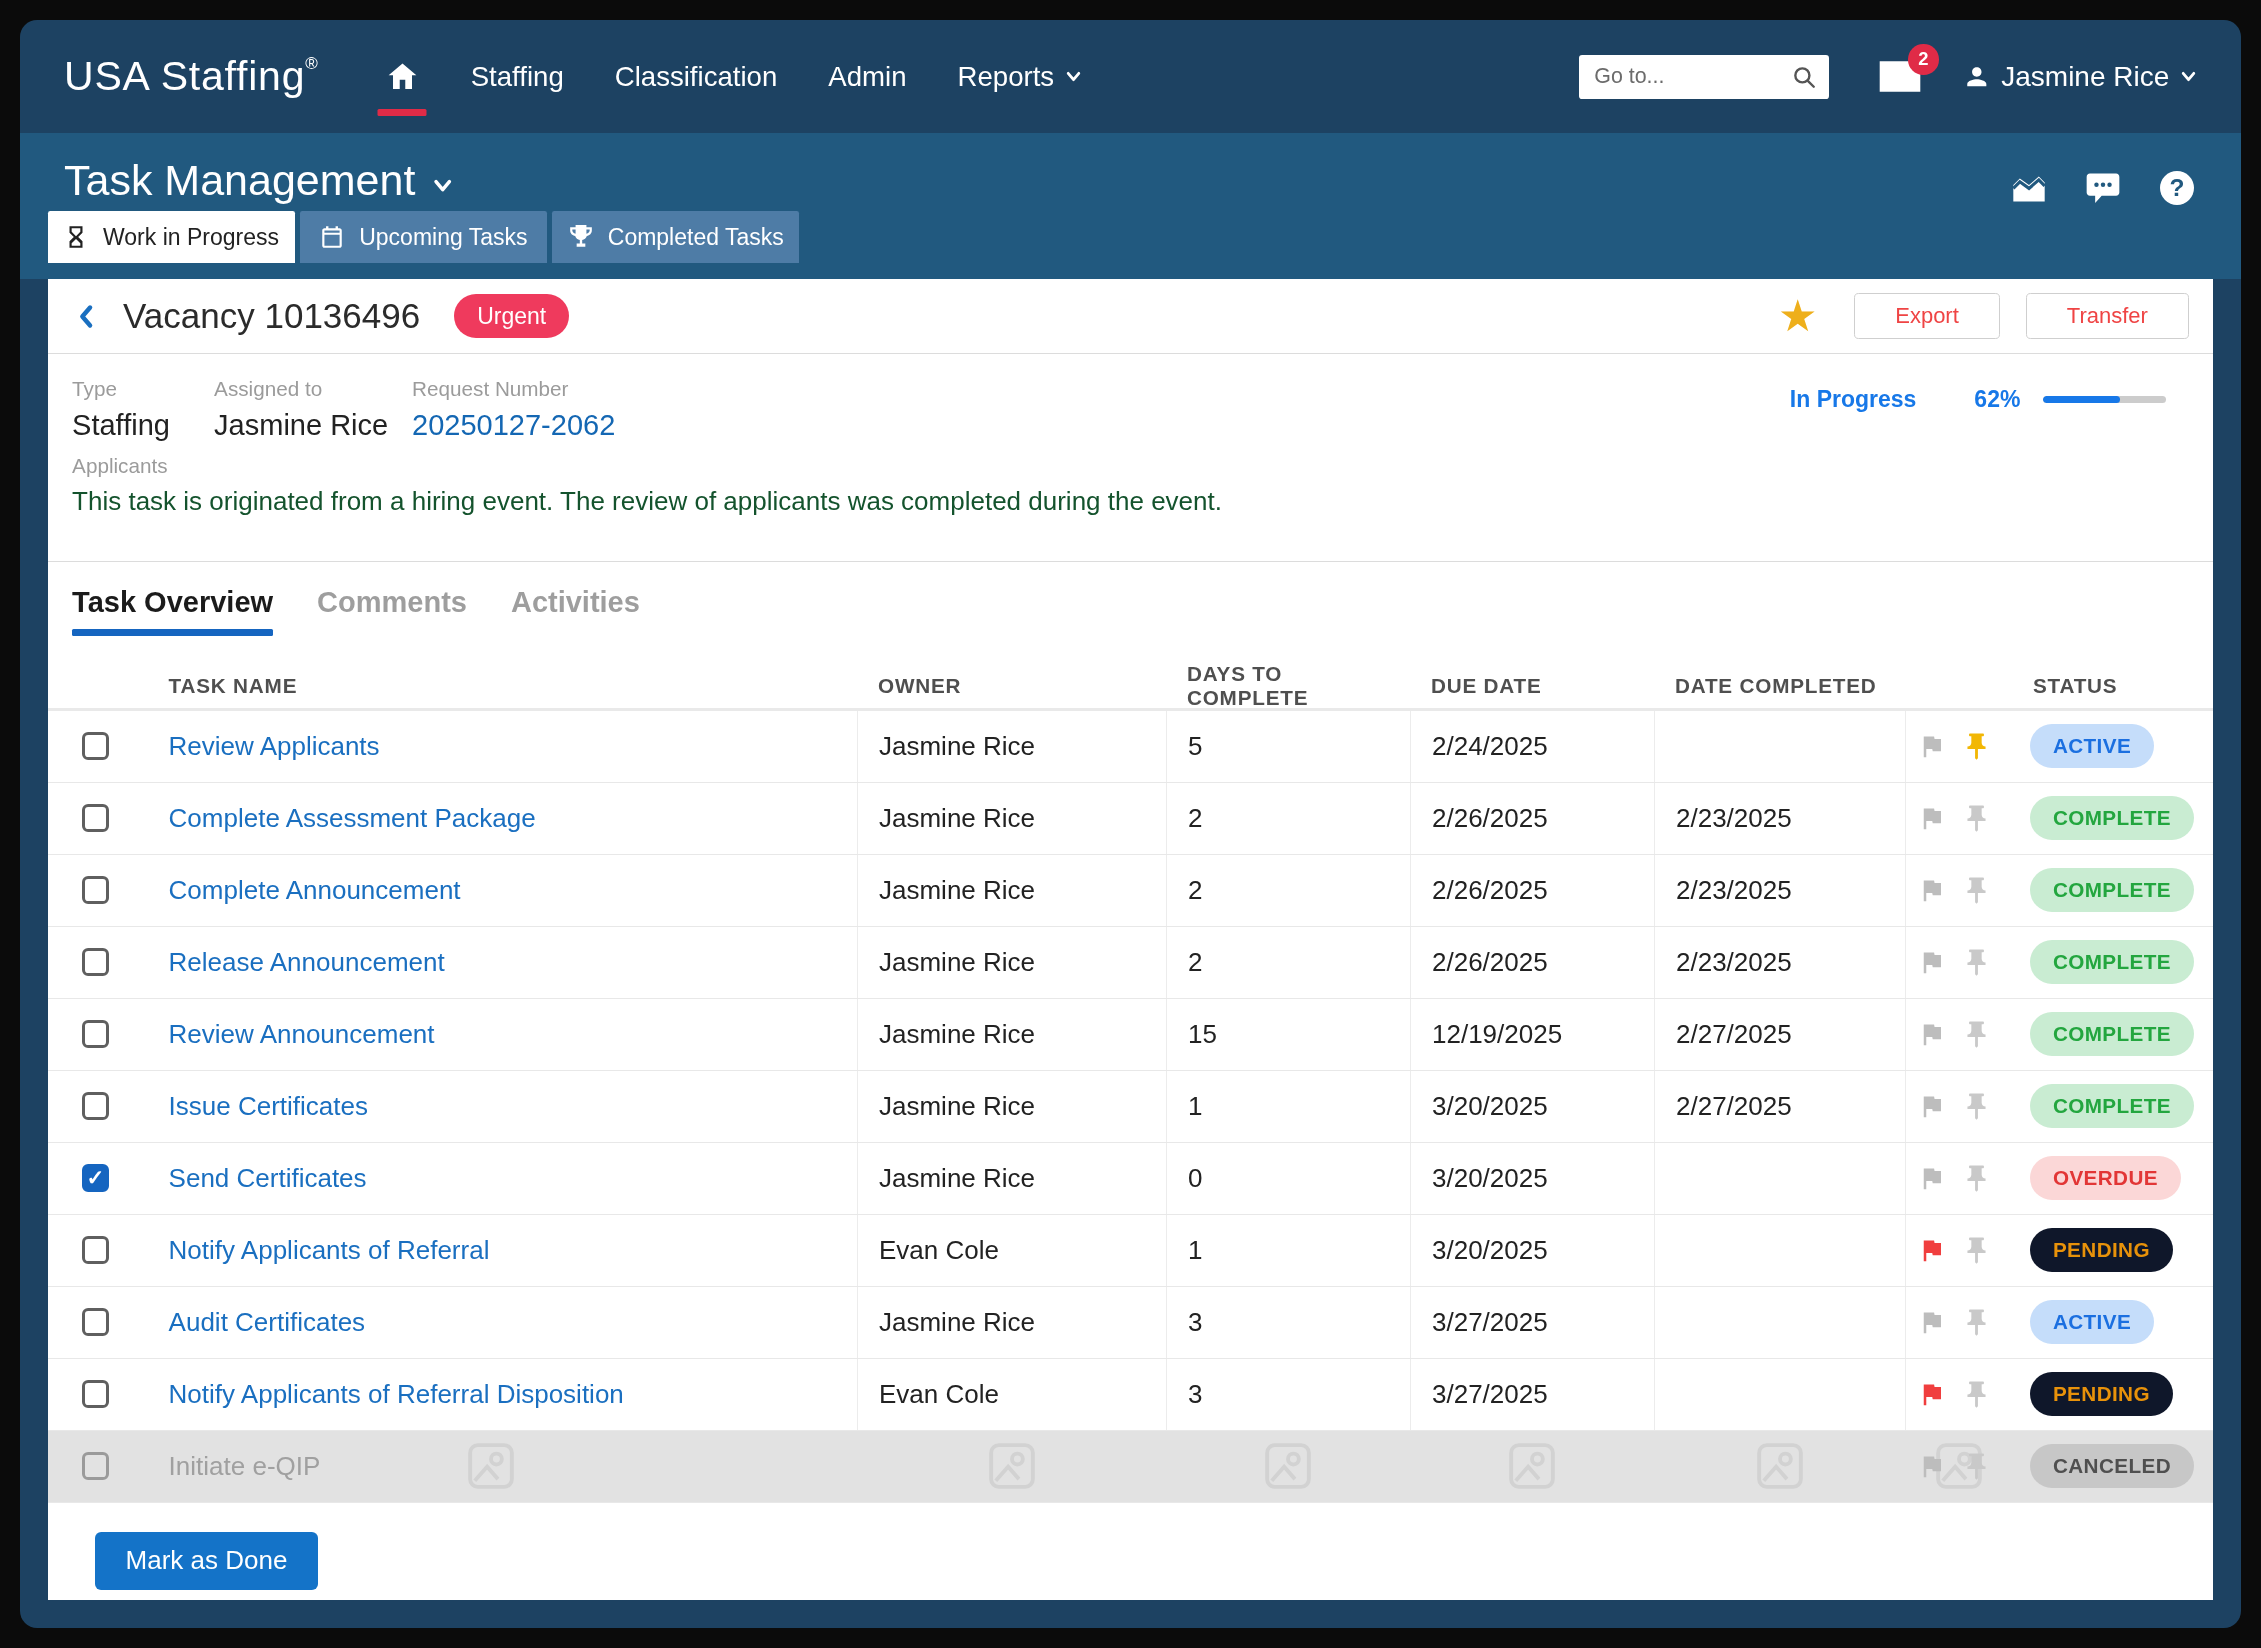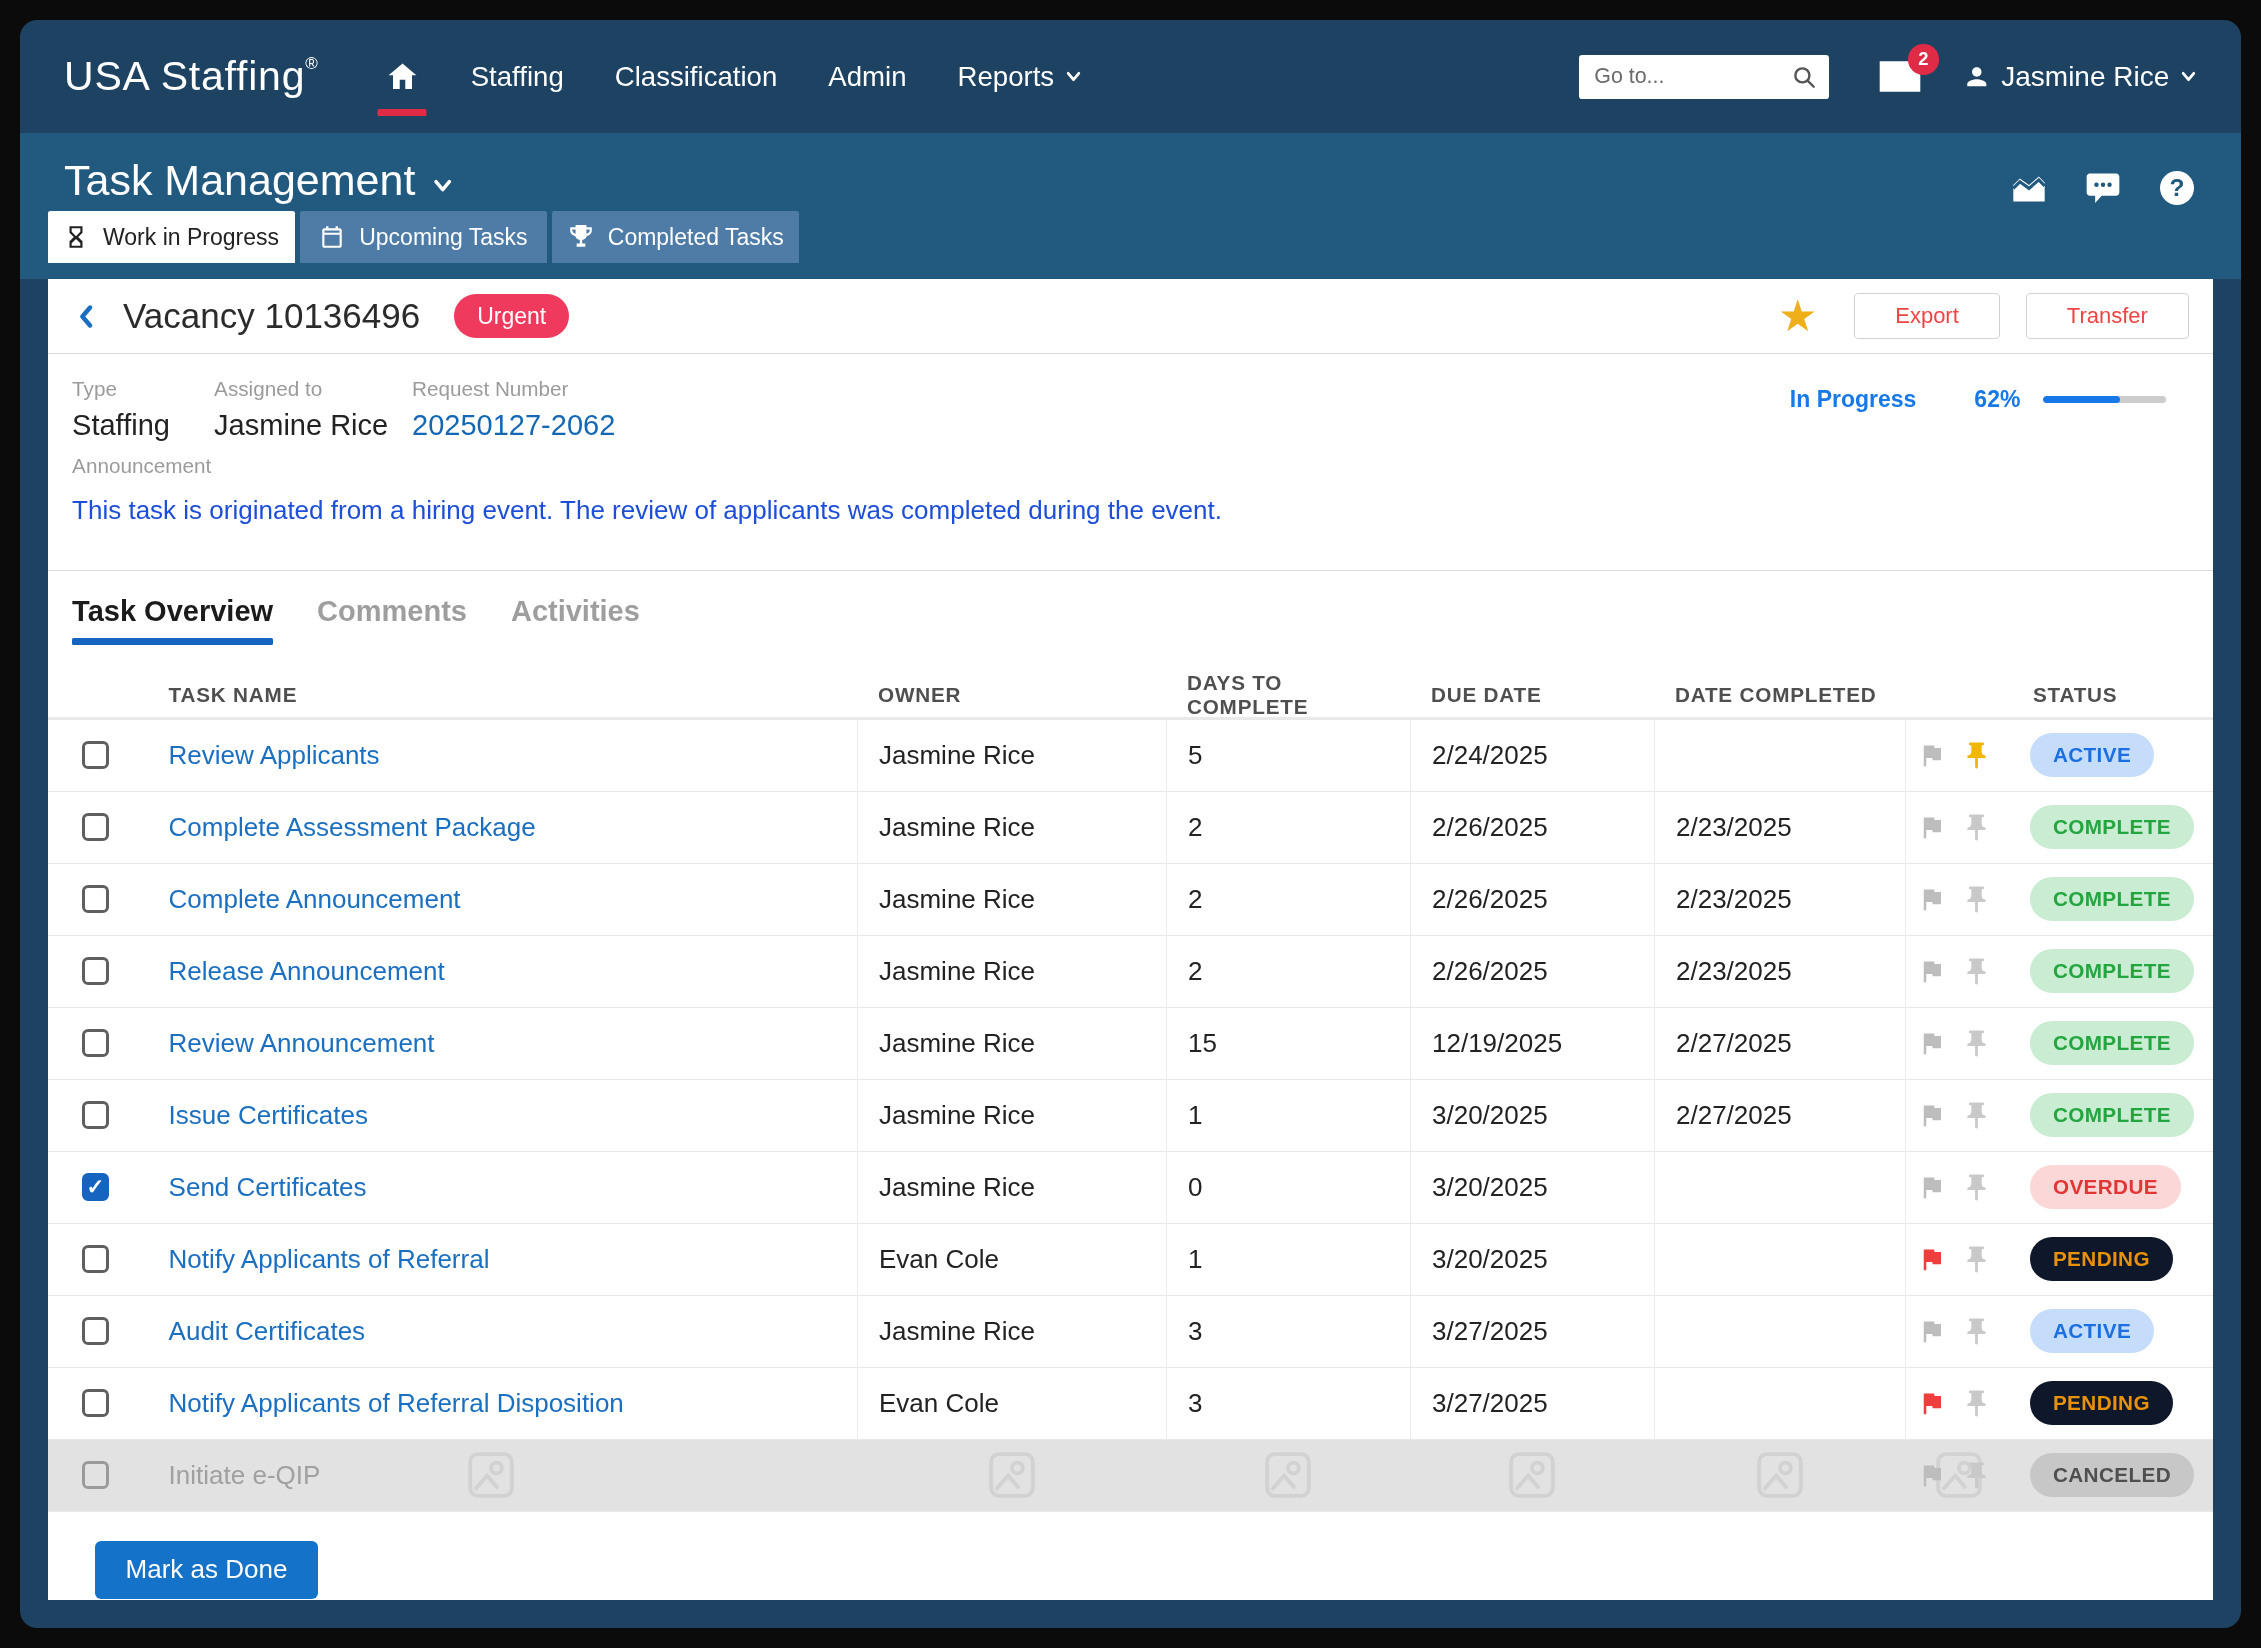--- a/index.html
+++ b/index.html
@@ -59,21 +59,21 @@
   .f1 { width:142px; }
   .f2 { width:198px; }
   .progress-group { position:absolute; right:47px; top:32px; display:flex; align-items:center; gap:23px; }
   .prog-status { font-size:23px; font-weight:bold; color:#1778e8; }
   .prog-pct { font-size:23px; font-weight:bold; color:#1778e8; margin-left:35px; }
   .prog-track { width:123px; height:6.9px; background:#ccc; border-radius:3.8px; overflow:hidden; }
   .prog-fill { height:100%; background:#1778e8; border-radius:3.8px; }
 
   .desc-block { margin-top:12.3px; padding:0 24.5px 44px; border-bottom:1.5px solid #dcdcdc; }
   .desc-label { font-size:20.7px; color:#9b9b9b; }
-  .desc-text { font-size:26px; color:#1d4ed8; margin-top:17px; }
+  .desc-text { font-size:26px; color:#14532d; margin-top:8px; }
 
   .detail-tabs { display:flex; gap:44px; padding:24.5px 24.5px 0; }
   .dtab { font-size:29px; font-weight:bold; color:#9e9e9e; cursor:pointer; }
   .dtab.active { color:#1b1b1b; }
   .dtab.active::after { content:""; display:block; height:6.9px; background:#1565c0; border-radius:1.5px; margin-top:9.2px; }
 
   
   .task-table { margin-top:26px; }
   .trow { display:grid; grid-template-columns:77px 732px 309px 244px 244px 251px 107px 1fr; align-items:center; }
   .thead { height:49px; font-size:20.7px; font-weight:bold; color:#4f4f4f; letter-spacing:0.8px; border-bottom:3.8px solid #e9e9e9; }
@@ -239,21 +239,21 @@
       <div class="progress-group">
         <span class="prog-status">In Progress</span>
         <span class="prog-pct">62%</span>
         <div class="prog-track">
             <div class="prog-fill" style="width: 62%;"></div>
           </div>
       </div>
     </div>
 
     <div class="desc-block">
-      <div class="desc-label">Announcement</div>
+      <div class="desc-label">Applicants</div>
       <div class="desc-text">This task is originated from a hiring event. The review of applicants was completed during the event.</div>
     </div>
 
     <div class="detail-tabs">
       <div class="dtab active">Task Overview</div>
       <div class="dtab">Comments</div>
       <div class="dtab">Activities</div>
     </div>
 
     <div class="task-table">

